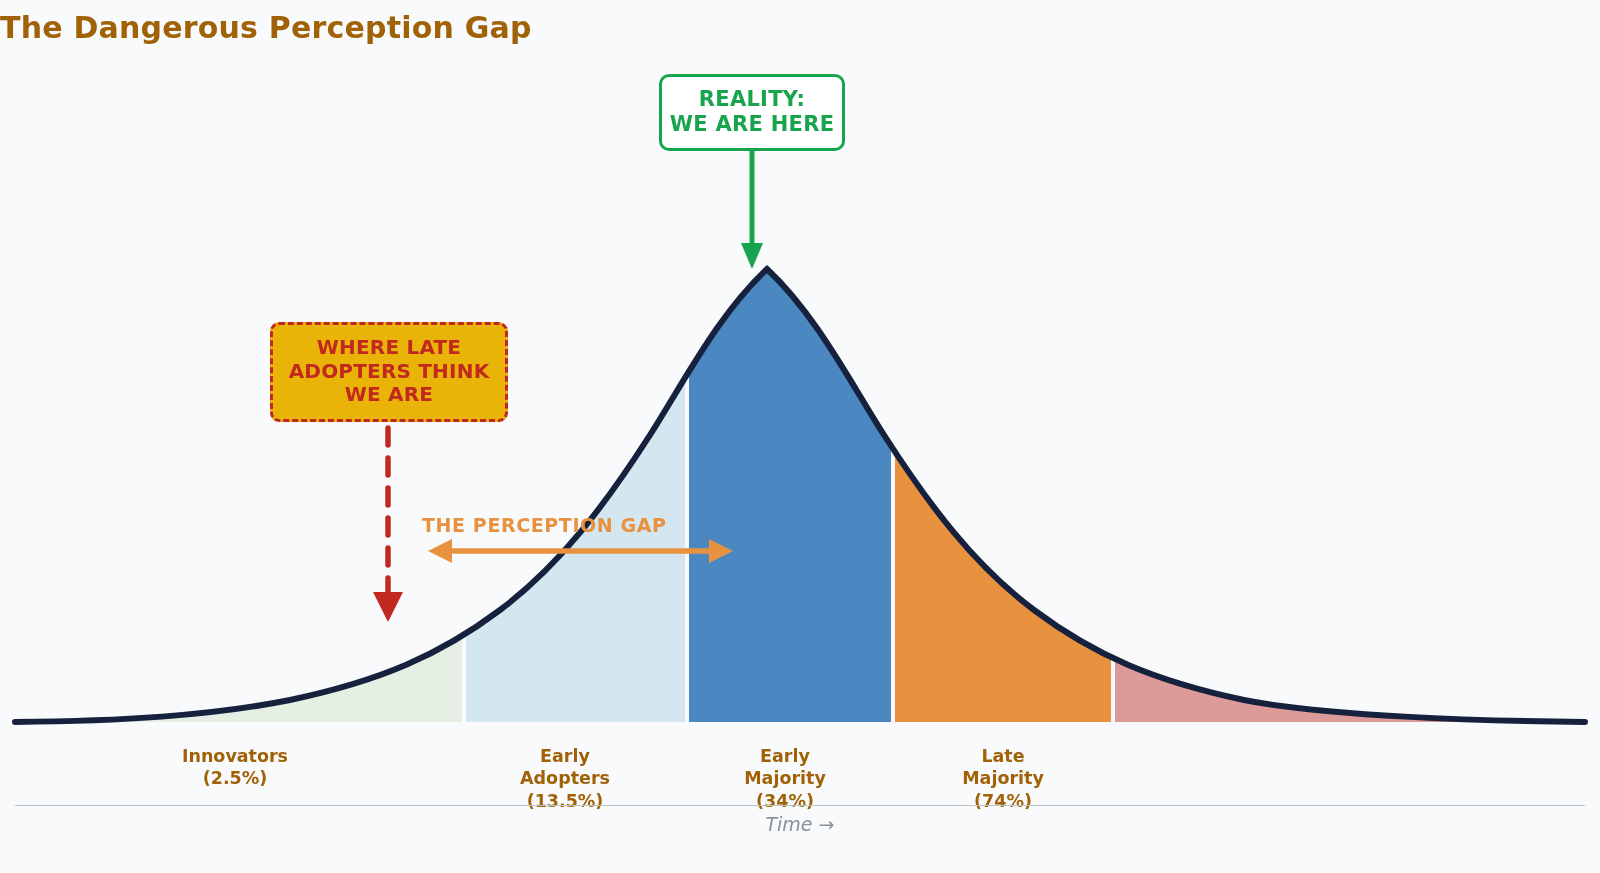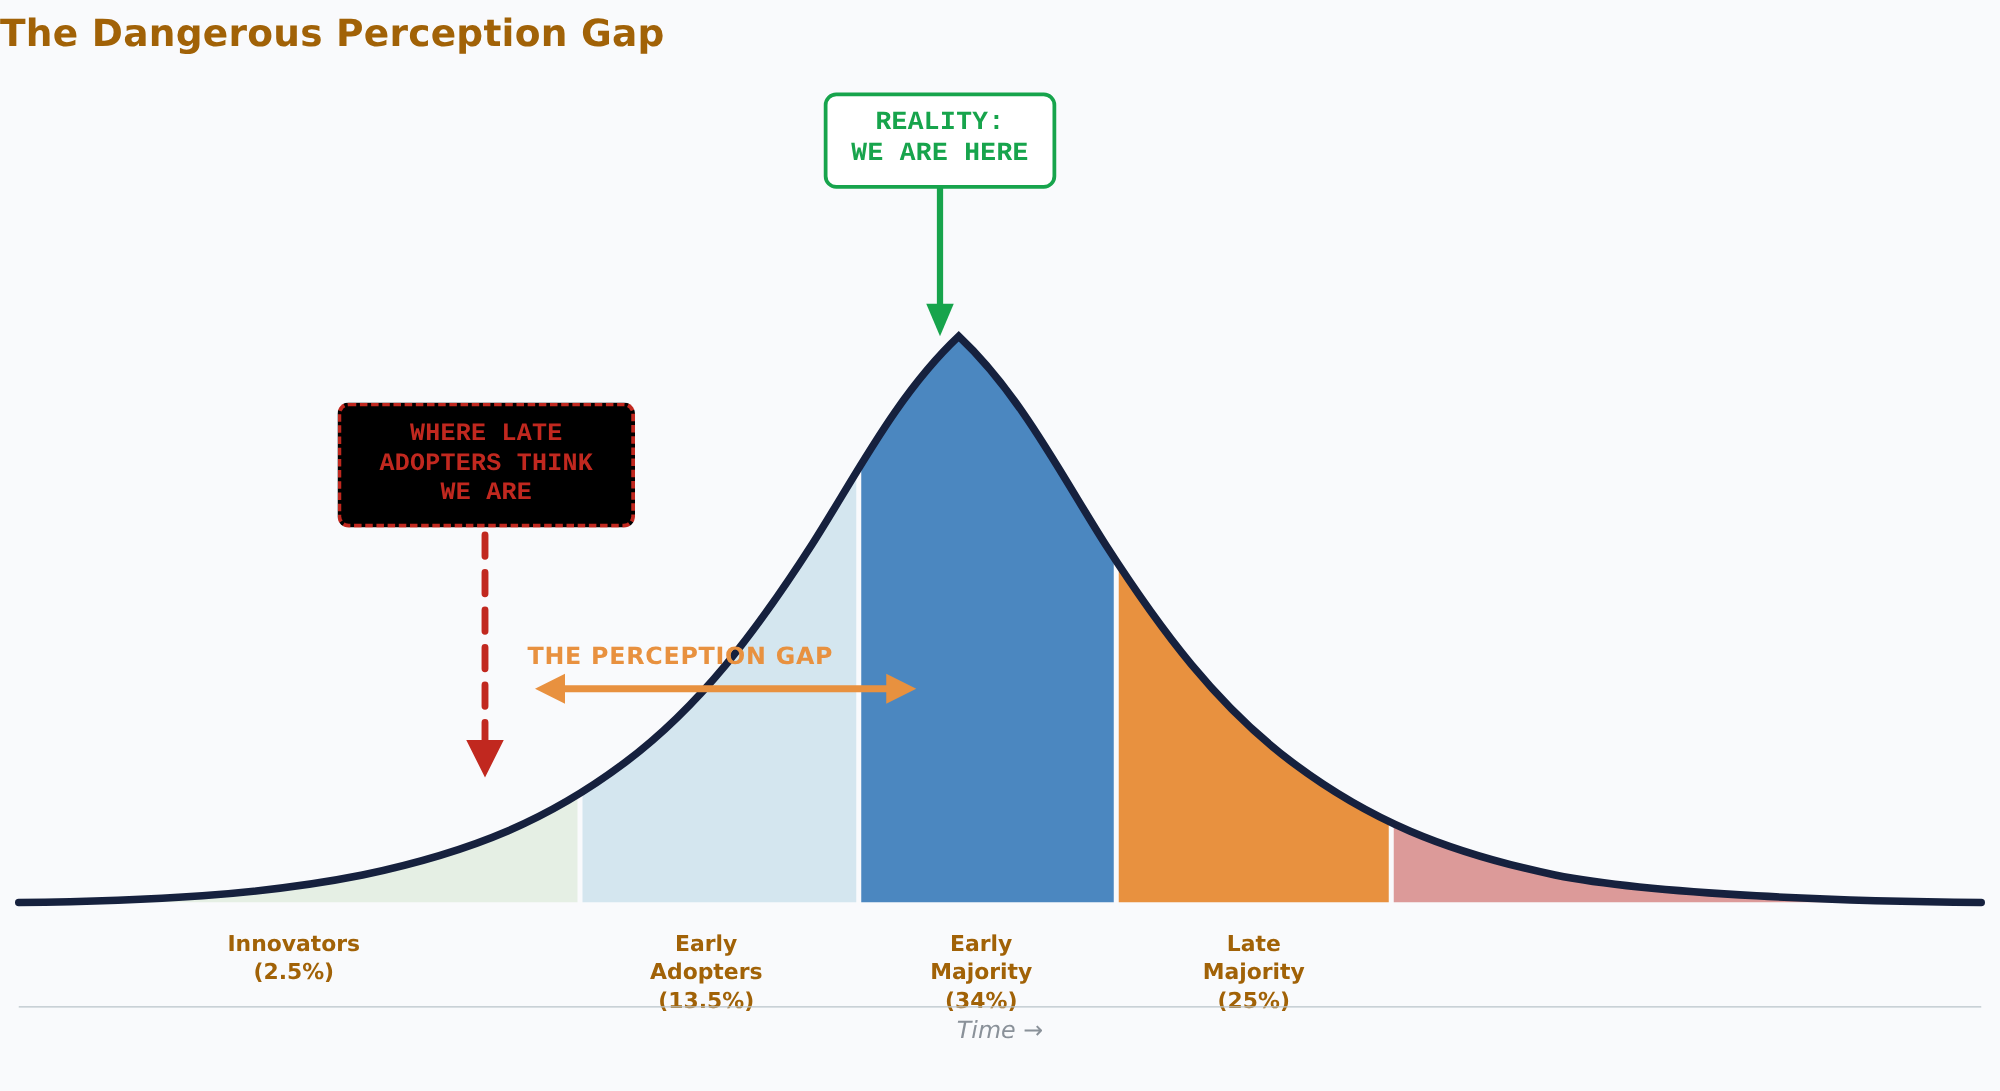--- a/index.html
+++ b/index.html
@@ -42,42 +42,41 @@
     height: 873px;
   }
 
   
   .callout {
     position: absolute;
     box-sizing: border-box;
     text-align: center;
     font-weight: bold;
     line-height: 1.18;
-    font-family: Liberation Mono, monospace;
   }
   #reality-box {
     left: 659px;
     top: 74px;
     width: 186px;
     padding: 10px 6px 11px 6px;
     border: 3.5px solid #17a44c;
     border-radius: 10px;
     background: #ffffff;
     color: #17a44c;
     font-size: 21px;
     letter-spacing: 0.3px;
   }
   #late-adopters-box {
     left: 270px;
     top: 322px;
     width: 238px;
     padding: 11px 6px 12px 6px;
     border: 3.5px dashed #c1281f;
     border-radius: 9px;
-    background: #000000;
+    background: #eab308;
     color: #c1281f;
     font-size: 20px;
     letter-spacing: 0.2px;
   }
 
   
   #gap-label {
     position: absolute;
     left: 422px;
     top: 514px;
@@ -191,19 +190,19 @@
   <div class="cat-label" style="left:465px; top:745px; width:200px;">Early
 Adopters
 (13.5%)</div>
 
   <div class="cat-label" style="left:685px; top:745px; width:200px;">Early
 Majority
 (34%)</div>
 
   <div class="cat-label" style="left:903px; top:745px; width:200px;">Late
 Majority
-(25%)</div>
+(74%)</div>
 
 
   <div id="axis-rule"></div>
   <div id="time-label">Time →</div>
 
 </div>
 
 </body></html>

